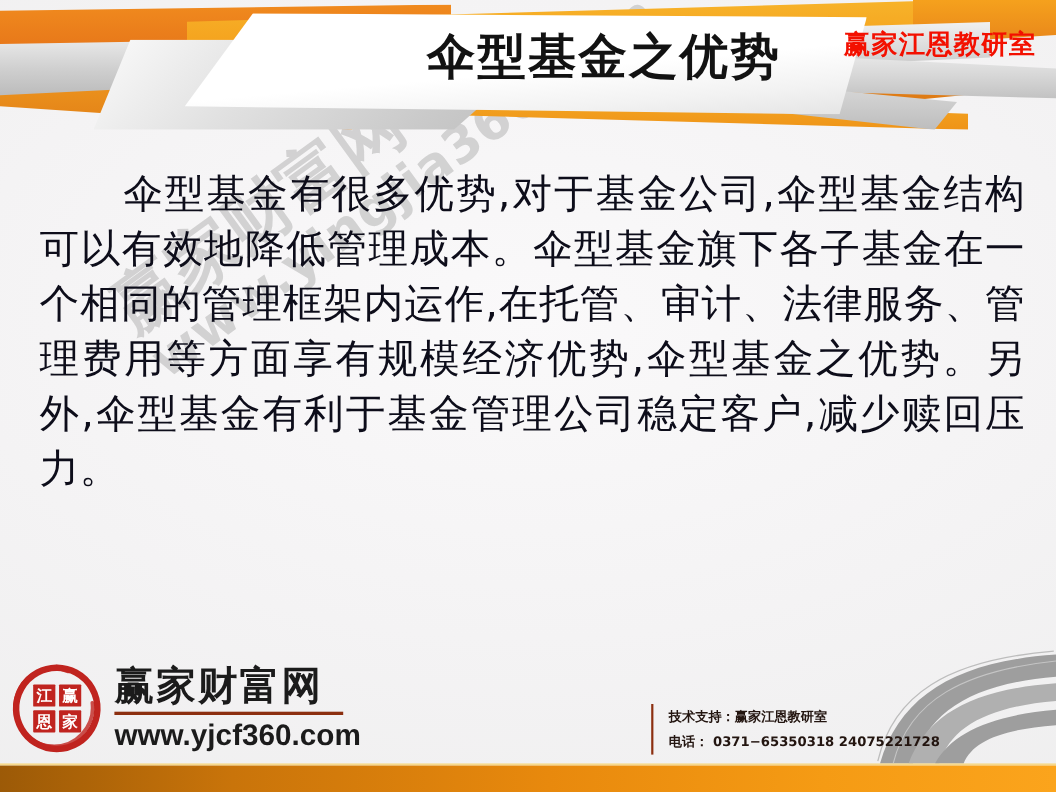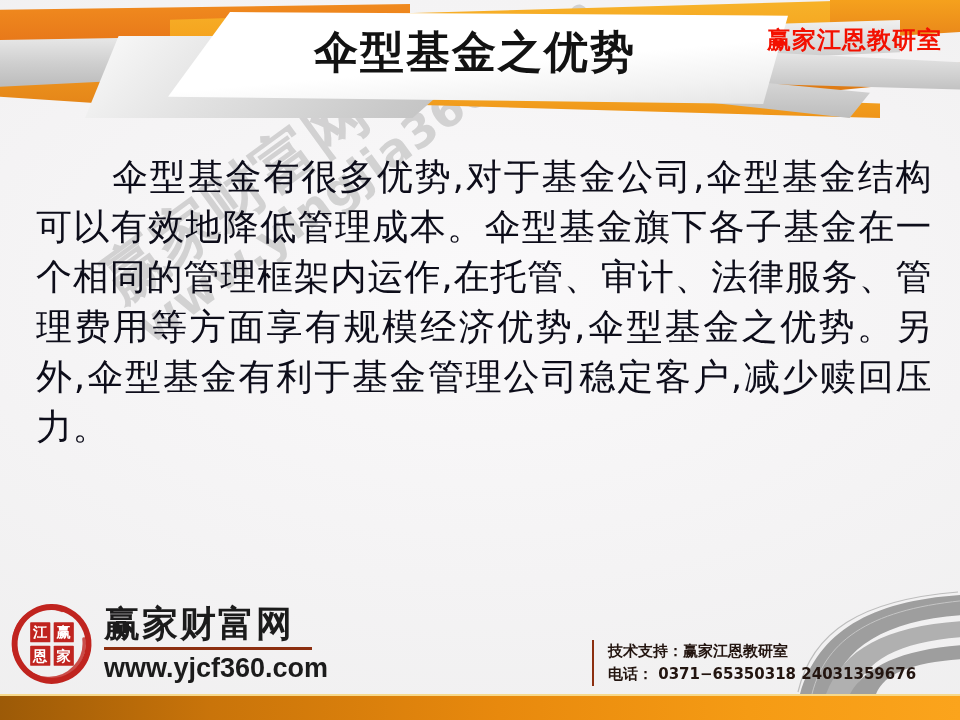--- a/index.html
+++ b/index.html
@@ -90,21 +90,21 @@
   .wplate {
     left: 168px; top: 12px; width: 620px; height: 92px;
     background: linear-gradient(175deg,#ffffff 0%, #ffffff 55%, #f2f2f2 80%, #e4e4e4 100%);
     clip-path: polygon(10% 0%, 100% 4%, 96% 100%, 0 92%);
   }
 
   #title {
     position: absolute;
     left: 240px; top: 24px;
     width: 470px;
-    text-align: center;
+    text-align: right;
     font-family: "DejaVu Sans", "Liberation Sans", sans-serif;
     font-size: 44px;
     font-weight: bold;
     color: #121212;
     letter-spacing: 2px;
     line-height: 56px;
     white-space: nowrap;
   }
   #brand-red {
     position: absolute;
@@ -200,21 +200,21 @@
     font-family: Liberation Sans, sans-serif;
   }
 
   #contact-block {
     position: absolute;
     left: 592px; bottom: 34px;
     padding-left: 14px;
     border-left: 2px solid #8c2f10;
   }
   .contact-line {
-    font-size: 15px;
+    font-size: 12px;
     font-weight: bold;
     color: #231510;
     line-height: 23px;
     white-space: nowrap;
     font-family: "DejaVu Sans", "Liberation Sans", sans-serif;
   }
 </style>
 </head>
 <body>
 
@@ -278,19 +278,19 @@
     </svg>
     <div id="logo-text">
       <div id="logo-cn">赢家财富网</div>
       <div id="logo-rule"></div>
       <div id="logo-url">www.yjcf360.com</div>
     </div>
   </div>
 
   <div id="contact-block">
     <div class="contact-line">技术支持：赢家江恩教研室</div>
-    <div class="contact-line">电话： 0371−65350318  24031359676</div>
+    <div class="contact-line">电话： 0371−65350318  24075221728</div>
   </div>
 
   <div id="bottom-hairline"></div>
   <div id="bottom-bar"></div>
 
 </div>
 
 </body></html>

